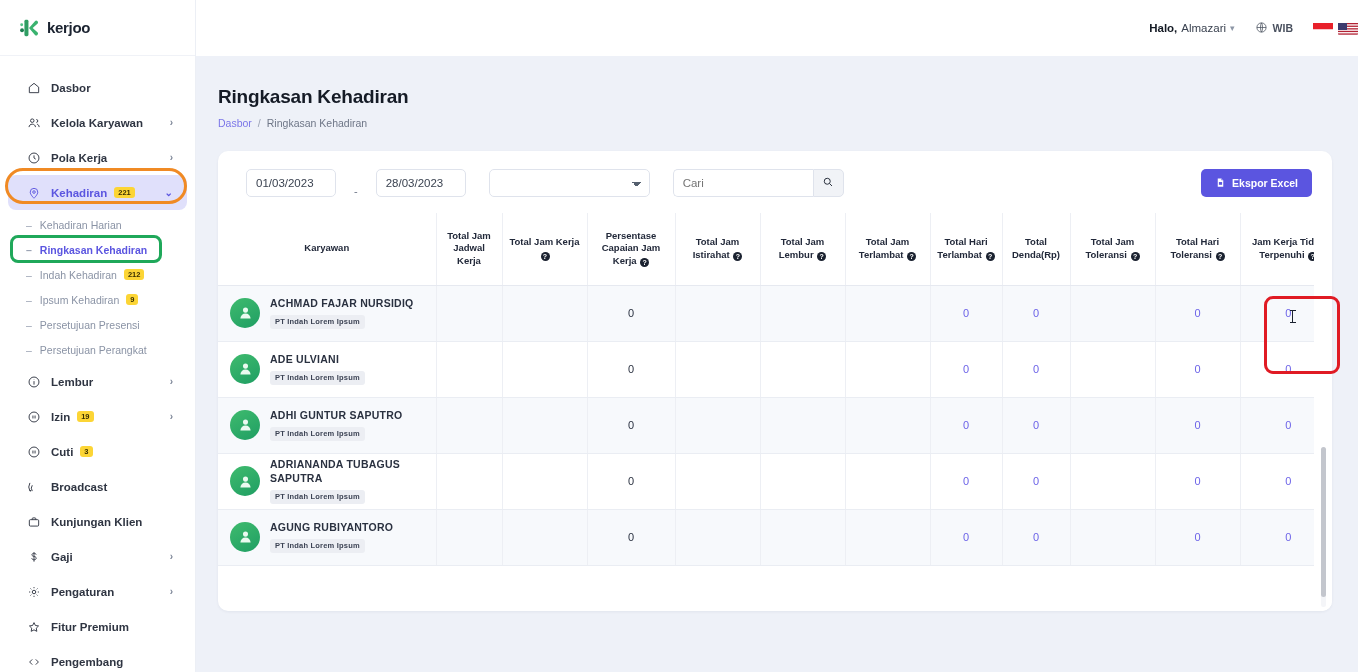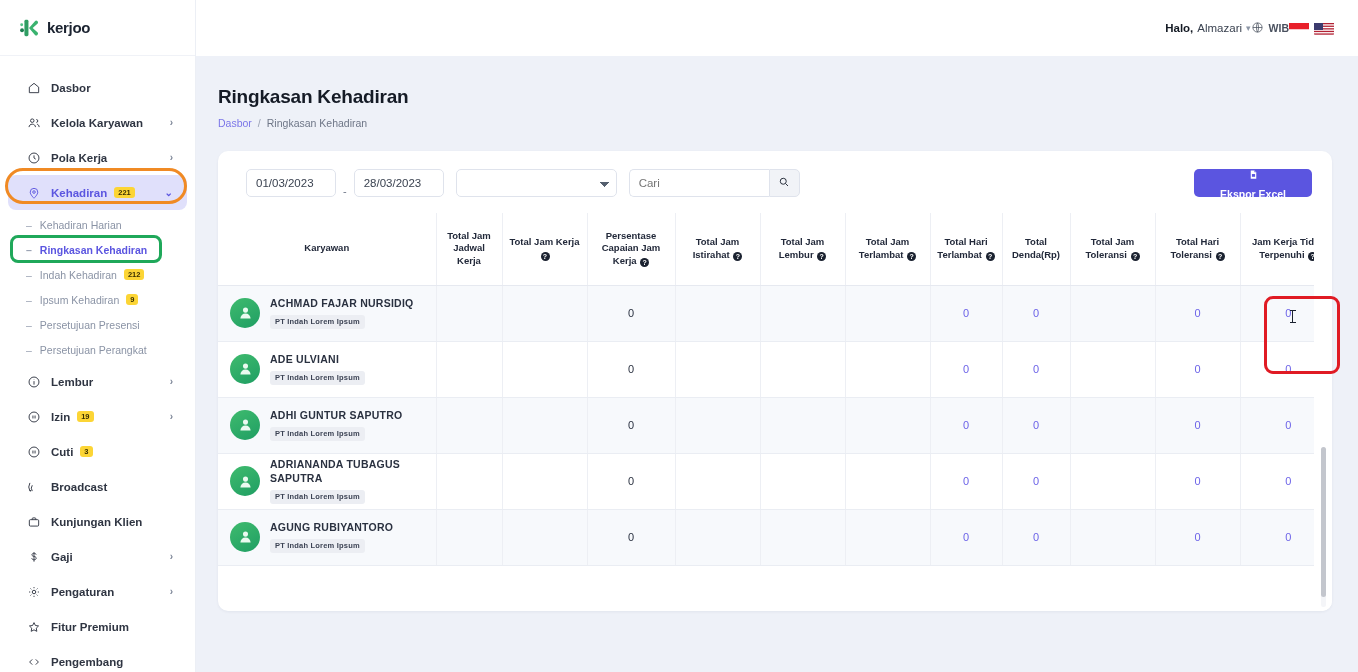--- a/index.html
+++ b/index.html
@@ -61,42 +61,42 @@
   }
   .ring-green {
     position: absolute; left: 10px; top: 235px; width: 152px; height: 28px;
     border: 3px solid #1fa85a; border-radius: 8px; pointer-events: none; z-index: 9;
   }
 
   
   .main { flex: 1; height: 672px; position: relative; background: #eef1f8; }
   .topbar {
     height: 56px; background: #ffffff; display: flex; align-items: center;
-    justify-content: flex-end; padding-right: 24px; 
+    justify-content: flex-end; gap: 20px;
   }
   .hello { font-size: 11.5px; color: #3a4250; display: flex; align-items: center; gap: 4px; }
   .hello b { font-weight: 700; color: #141a24; }
   .hello .caret { color: #8d96a6; font-size: 9px; }
   .tz { display: flex; align-items: center; gap: 5px; font-size: 10.5px; color: #49505e; font-weight: 600; }
   .tz svg { width: 13px; height: 13px; stroke: #49505e; fill: none; stroke-width: 1.4; }
   .flags { display: flex; gap: 5px; align-items: center; }
   .flag { width: 20px; height: 13px; border-radius: 1px; overflow: hidden; display: block; }
 
   .content { padding: 30px 26px 0 22px; }
   .page-title { font-size: 19px; font-weight: 700; color: #151b26; letter-spacing: -0.2px; }
   .crumbs { margin-top: 9px; font-size: 10.5px; color: #6e7687; display: flex; gap: 6px; }
   .crumbs a { color: #7b76e8; text-decoration: none; }
   .crumbs .sep { color: #9aa2b3; }
 
   .card {
     margin-top: 22px; background: #ffffff; border-radius: 10px;
     box-shadow: 0 1px 3px rgba(20,30,60,.06);
     height: 460px; position: relative; overflow: hidden;
   }
-  .filters { display: flex; align-items: flex-end; padding: 18px 20px 12px 28px; gap: 0; }
+  .filters { display: flex; align-items: flex-end; padding: 18px 20px 12px 28px; gap: 11px; }
   .inp {
     height: 28px; border: 1px solid #dfe3ec; border-radius: 5px; background: #fff;
     font-size: 11.5px; color: #3a4250; padding: 0 9px; font-family: "Liberation Sans", sans-serif;
   }
   .date-a { width: 90px; }
   .date-b { width: 90px; }
   .dash-sep { margin: 0 7px; color: #6e7687; font-size: 11px; }
   .sel {
     width: 161px; height: 28px; margin-left: 12px; border: 1px solid #dfe3ec;
     border-radius: 5px; background: #fff; font-size: 11.5px; color: #3a4250;
@@ -111,24 +111,23 @@
     border-radius: 5px 0 0 5px; padding: 0 9px; font-size: 11.5px; color: #3a4250;
     font-family: "Liberation Sans", sans-serif; background: #fff;
   }
   .search-btn {
     width: 31px; height: 28px; border: 1px solid #dfe3ec; border-radius: 0 5px 5px 0;
     background: #f1f3f7; cursor: pointer; display: flex; align-items: center; justify-content: center;
   }
   .search-btn svg { width: 12px; height: 12px; stroke: #2c3340; fill: none; stroke-width: 2; }
   .export-btn {
     margin-left: auto; background: #5b55e0; color: #fff; border: none;
-    height: 28px; padding: 0 26px; border-radius: 5px; font-size: 10.5px;
+    height: 28px; padding: 0 14px; border-radius: 5px; font-size: 10.5px;
     font-weight: 700; cursor: pointer; display: flex; align-items: center; gap: 6px;
     font-family: "Liberation Sans", sans-serif;
-    flex-direction: column;
   }
   .export-btn svg { width: 11px; height: 11px; fill: #fff; }
 
   
   .table-scroll {
     position: absolute; left: 0; right: 0; top: 62px; bottom: 0;
     overflow: hidden;
   }
   table { border-collapse: collapse; width: 1118px; table-layout: fixed; margin-left: 0; }
   thead th {

